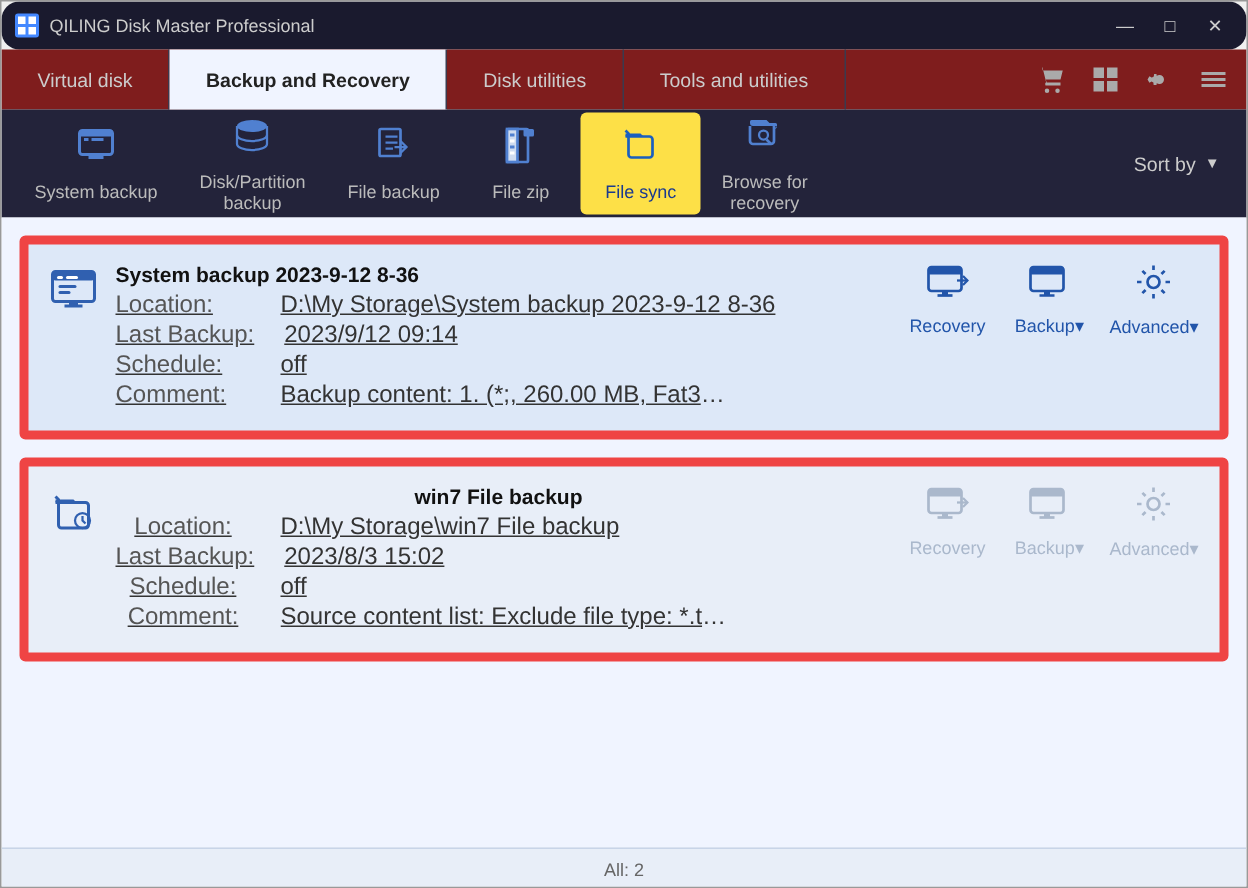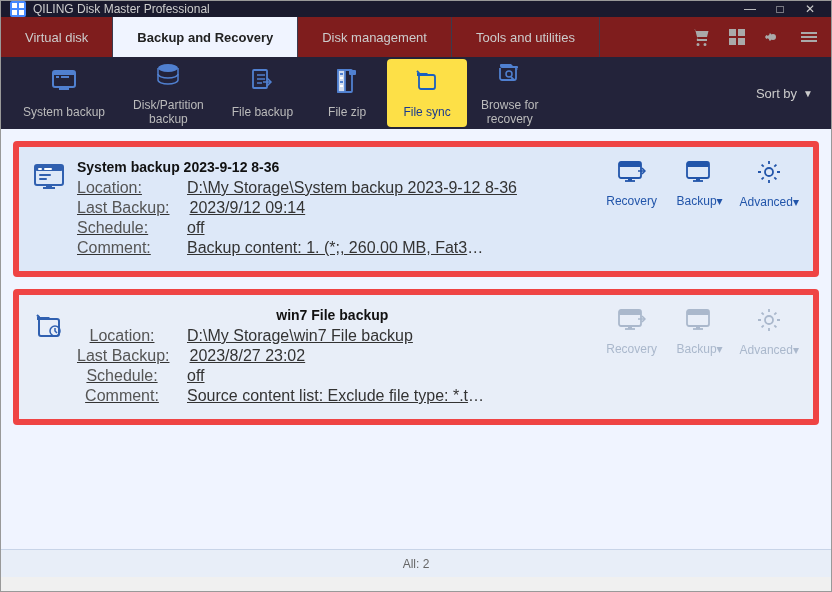--- a/index.html
+++ b/index.html
@@ -10,25 +10,26 @@
       width: 832px;
       height: 592px;
       overflow: hidden;
       border: 1px solid #999;
     }
 
     
     .title-bar {
       background: #1a1a2e;
       color: white;
-      height: 16px;
+      height: 32px;
       display: flex;
       align-items: center;
       padding: 0 8px;
       user-select: none;
+      border-radius: 12px;
     }
     .title-bar-icon {
       width: 18px;
       height: 18px;
       margin-right: 6px;
       display: flex; align-items: center; justify-content: center;
     }
     .title-bar-text {
       flex: 1;
       font-size: 12px;
@@ -249,21 +250,21 @@
 </div>
 
 <div class="main-tabs">
   <div class="main-tab">
     <span>Virtual disk</span>
   </div>
   <div class="main-tab active">
     <span>Backup and Recovery</span>
   </div>
   <div class="main-tab">
-    <span>Disk management</span>
+    <span>Disk utilities</span>
   </div>
   <div class="main-tab">
     <span>Tools and utilities</span>
   </div>
   <div class="main-tab-spacer"></div>
   <div class="main-tab-icons">
     <div class="main-tab-icon-btn">
       <svg width="20" height="20" viewBox="0 0 20 20" fill="#aaa">
           <path d="M2 2h2l2.4 9.6A2 2 0 006 14h10v-2H6.8L6.2 10h9.8l1.5-6H4.2L3.6 2H2zm5 14a1.5 1.5 0 100 3 1.5 1.5 0 000-3zm7 0a1.5 1.5 0 100 3 1.5 1.5 0 000-3z"></path>
         </svg>
@@ -460,21 +461,21 @@
       </svg>
     </div>
     <div class="backup-card-info">
       <div class="backup-card-title">win7 File backup</div>
       <div class="backup-card-row">
         <span class="label">Location:</span>
         <span>D:\My Storage\win7 File backup</span>
       </div>
       <div class="backup-card-row">
         <span class="label">Last Backup:</span>
-        <span>2023/8/27 23:02</span>
+        <span>2023/8/3 15:02</span>
       </div>
       <div class="backup-card-row">
         <span class="label">Schedule:</span>
         <span>off</span>
       </div>
       <div class="backup-card-row">
         <span class="label">Comment:</span>
         <span style="overflow:hidden;text-overflow:ellipsis;white-space:nowrap;max-width:300px;">Source content list:  Exclude file type: *.tmp;*.bak;~*;*    1. C:\tmp</span>
       </div>
     </div>

